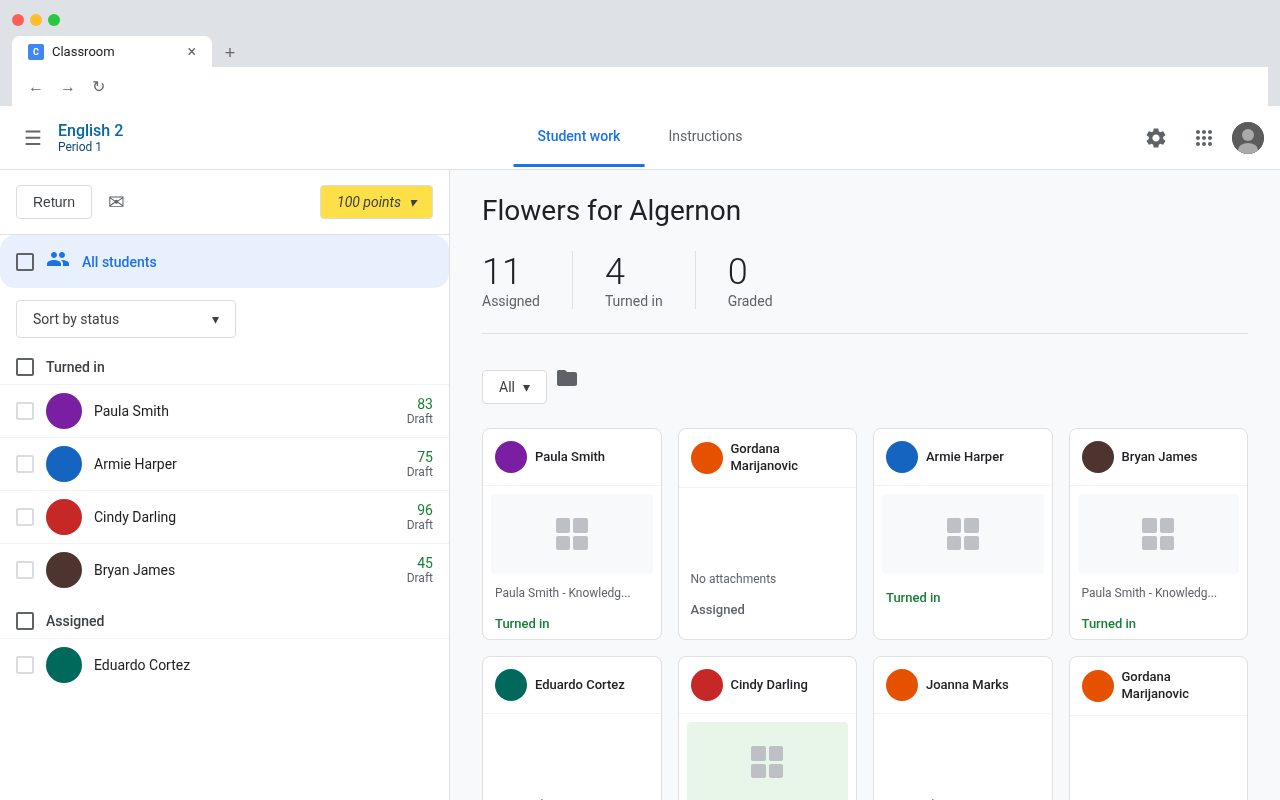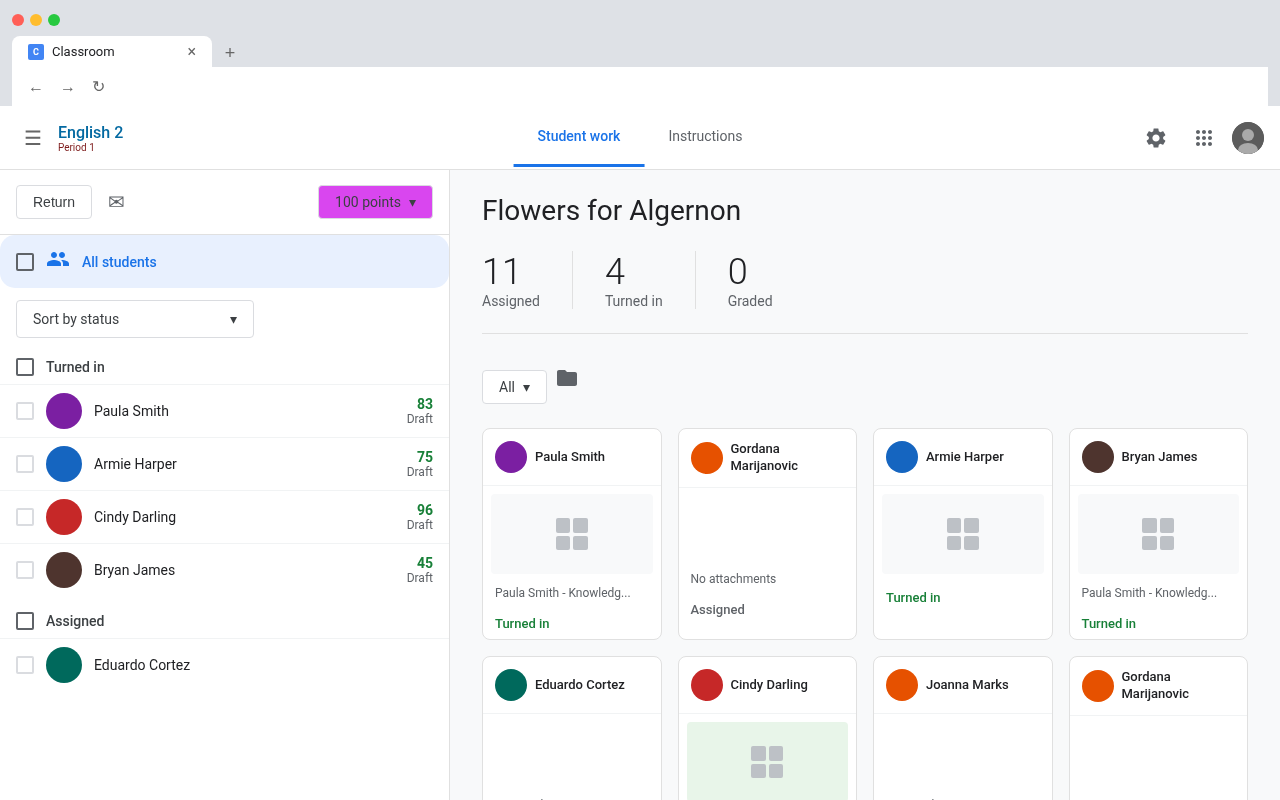--- a/index.html
+++ b/index.html
@@ -20,51 +20,51 @@
     .browser-toolbar { background: white; display: flex; align-items: center; gap: 8px; padding: 6px 12px; }
     .nav-btn { background: none; border: none; color: #666; cursor: pointer; font-size: 16px; padding: 4px; }
     .url-bar { flex: 1; background: #f1f3f4; border: none; border-radius: 20px; padding: 6px 16px; font-size: 13px; color: #202124; outline: none; }
 
     
     .app { display: flex; flex-direction: column; height: calc(800px - 88px); background: white; }
     .app-header { display: flex; align-items: center; padding: 0 16px; height: 64px; border-bottom: 1px solid #e0e0e0; position: relative; }
     .header-menu { background: none; border: none; cursor: pointer; color: #666; font-size: 20px; padding: 8px; }
     .header-brand { margin-left: 8px; }
     .header-brand .class-name { font-size: 16px; font-weight: 500; color: #0369a1; }
-    .header-brand .class-period { font-size: 10px; color: #7f1d1d; }
+    .header-brand .class-period { font-size: 12px; color: #0c4a6e; }
     .header-tabs { display: flex; position: absolute; left: 50%; transform: translateX(-50%); }
     .header-tab { padding: 20px 24px; font-size: 14px; color: #5f6368; cursor: pointer; border-bottom: 3px solid transparent; text-decoration: none; }
     .header-tab.active { color: #1a73e8; border-bottom: 3px solid #1a73e8; font-weight: 500; }
     .header-actions { margin-left: auto; display: flex; align-items: center; gap: 8px; }
     .icon-btn { background: none; border: none; cursor: pointer; padding: 8px; border-radius: 50%; color: #5f6368; font-size: 20px; display: flex; align-items: center; justify-content: center; }
     .avatar { width: 32px; height: 32px; border-radius: 50%; background: #5c5c5c; overflow: hidden; display: flex; align-items: center; justify-content: center; cursor: pointer; }
     .avatar svg { width: 32px; height: 32px; }
 
     .app-body { display: flex; flex: 1; overflow: hidden; }
 
     
     .sidebar { width: 450px; border-right: 1px solid #e0e0e0; background: white; overflow-y: auto; flex-shrink: 0; }
     .sidebar-toolbar { display: flex; align-items: center; padding: 12px 16px; gap: 8px; border-bottom: 1px solid #e0e0e0; }
     .return-btn { background: white; border: 1px solid #dadce0; border-radius: 4px; padding: 8px 16px; font-size: 14px; color: #3c4043; cursor: pointer; font-weight: 500; }
     .mail-btn { background: none; border: none; cursor: pointer; color: #5f6368; font-size: 20px; padding: 8px; }
-    .points-select { margin-left: auto; background: #d946ef; border: 1px solid #dadce0; border-radius: 4px; padding: 8px 16px; font-size: 14px; color: #3c4043; cursor: pointer; display: flex; align-items: center; gap: 8px; }
+    .points-select { margin-left: auto; background: #fde047; border: 1px solid #dadce0; border-radius: 4px; padding: 8px 16px; font-size: 14px; color: #3c4043; cursor: pointer; display: flex; align-items: center; gap: 8px; font-style: italic; }
     .all-students-row { display: flex; align-items: center; padding: 12px 16px; background: #e8f0fe; gap: 12px; border-radius: 15px; }
     .all-students-checkbox { width: 18px; height: 18px; border: 2px solid #5f6368; border-radius: 2px; cursor: pointer; }
     .all-students-label { color: #1a73e8; font-weight: 500; font-size: 14px; }
     .sort-row { padding: 12px 16px; }
-    .sort-select { display: flex; align-items: center; justify-content: space-between; background: white; border: 1px solid #dadce0; border-radius: 4px; padding: 10px 16px; font-size: 14px; color: #3c4043; cursor: pointer; width: 238px; }
+    .sort-select { display: flex; align-items: center; justify-content: space-between; background: white; border: 1px solid #dadce0; border-radius: 4px; padding: 10px 16px; font-size: 14px; color: #3c4043; cursor: pointer; width: 220px; }
     .section-header { padding: 8px 16px; display: flex; align-items: center; gap: 12px; }
     .section-checkbox { width: 18px; height: 18px; border: 2px solid #5f6368; border-radius: 2px; cursor: pointer; }
     .section-label { font-size: 14px; color: #3c4043; font-weight: 500; }
     .student-row { display: flex; align-items: center; padding: 8px 16px; border-top: 1px solid #f1f3f4; cursor: pointer; }
     .student-checkbox { width: 18px; height: 18px; border: 2px solid #dadce0; border-radius: 2px; margin-right: 12px; flex-shrink: 0; cursor: pointer; }
     .student-avatar { width: 36px; height: 36px; border-radius: 50%; margin-right: 12px; flex-shrink: 0; overflow: hidden; }
     .student-name { flex: 1; font-size: 14px; color: #202124; }
     .student-grade { text-align: right; }
-    .grade-value { color: #188038; font-size: 14px; font-weight: 700; }
+    .grade-value { color: #188038; font-size: 14px; font-weight: 400; }
     .grade-label { color: #5f6368; font-size: 12px; }
 
     
     .av-purple { background: #7b1fa2; }
     .av-blue { background: #1565c0; }
     .av-red { background: #c62828; }
     .av-brown { background: #4e342e; }
     .av-teal { background: #00695c; }
     .av-orange { background: #e65100; }
 

